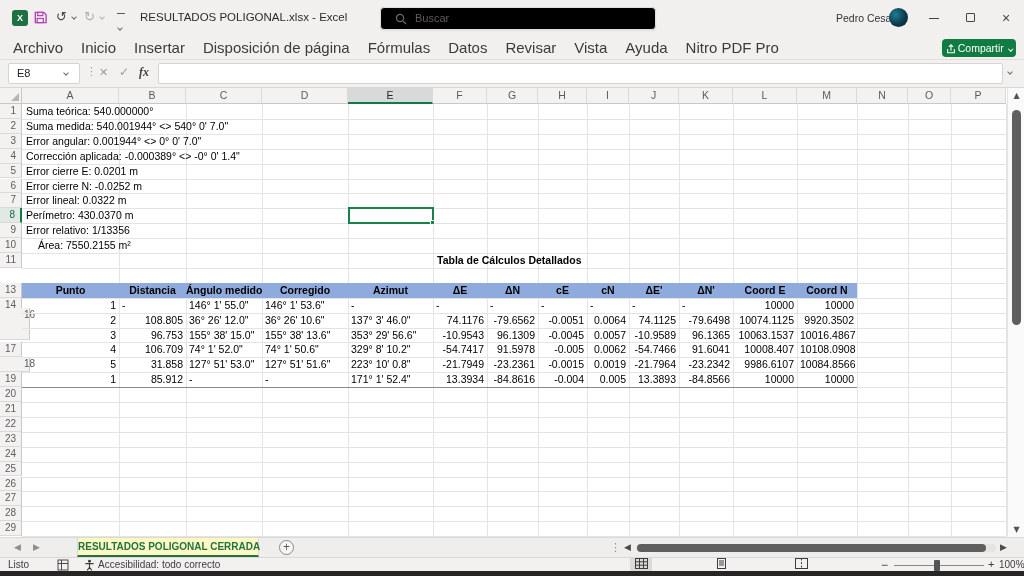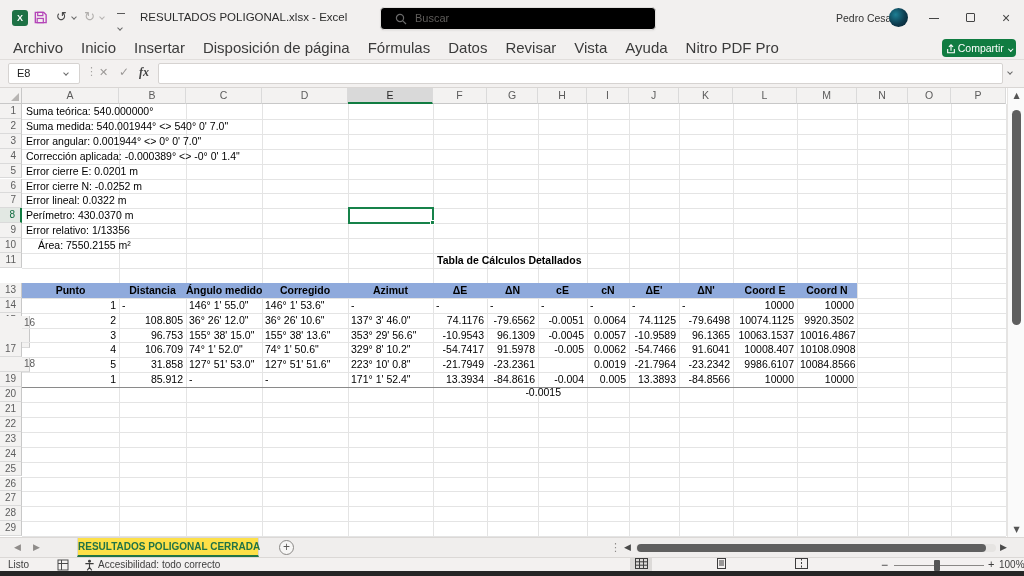--- a/index.html
+++ b/index.html
@@ -67,21 +67,21 @@
   #sel-cell .handle { position:absolute; right:-3px; bottom:-3px; width:5px; height:5px; background:#17824a; border:1px solid #fff; }
 
   
   #vscroll { position:absolute; left:1007px; top:88px; width:17px; height:449px; background:#fafafa; border-left:1px solid #e6e4e2; }
   #vscroll .arr { position:absolute; left:0; width:17px; text-align:center; font-size:8px; color:#555; }
   #vthumb { position:absolute; left:4px; top:22px; width:9px; height:215px; background:#5f5f5f; border-radius:5px; }
 
   
   #sheetbar { position:absolute; left:0; top:537px; width:1024px; height:20px; background:#f0eeed; border-top:1px solid #dbd8d6; }
   .nav-arr { position:absolute; top:4px; font-size:9px; color:#8f8c8a; }
-  #sheet-tab { position:absolute; left:77px; top:0; width:182px; height:19px; background:#fde047; border-left:1px solid #dbd8d6; border-right:1px solid #dbd8d6; border-bottom:2px solid #217346; color:#217346; font-weight:bold; font-size:10px; text-align:center; line-height:18px; white-space:nowrap; }
+  #sheet-tab { position:absolute; left:77px; top:0; width:182px; height:19px; background:#fef9c3; border-left:1px solid #dbd8d6; border-right:1px solid #dbd8d6; border-bottom:2px solid #217346; color:#217346; font-weight:bold; font-size:10px; text-align:center; line-height:18px; white-space:nowrap; }
   #add-sheet { position:absolute; left:279px; top:2px; width:15px; height:15px; border:1px solid #8a8886; border-radius:50%; color:#5c5a58; font-size:12px; line-height:13px; text-align:center; background:#f7f6f5; }
   #tab-dots { position:absolute; left:610px; top:3px; color:#8f8c8a; font-size:11px; }
   #hs-left { left:624px; } #hs-right { left:1000px; }
   #htrack { position:absolute; left:636px; top:6px; width:360px; height:8px; background:#e6e4e2; border-radius:4px; }
   #hthumb { position:absolute; left:1px; top:0; width:349px; height:8px; background:#5f5f5f; border-radius:4px; }
 
   
   #statusbar { position:absolute; left:0; top:557px; width:1024px; height:14px; background:#f3f1f0; border-top:1px solid #dbd8d6; font-size:10px; color:#3d3d3d; }
   #status-mode { position:absolute; left:8px; top:1px; }
   #macro-icon { position:absolute; left:57px; top:1px; }
@@ -177,21 +177,21 @@
       <div class="rowh" style="top: 178.5px; height: 14.9px; line-height: 14.9px;">6</div>
       <div class="rowh" style="top: 193.4px; height: 14.9px; line-height: 14.9px;">7</div>
       <div class="rowh sel" style="top: 208.3px; height: 14.9px; line-height: 14.9px;">8</div>
       <div class="rowh" style="top: 223.2px; height: 14.9px; line-height: 14.9px;">9</div>
       <div class="rowh" style="top: 238.1px; height: 14.9px; line-height: 14.9px;">10</div>
       <div class="rowh" style="top: 253px; height: 14.9px; line-height: 14.9px;">11</div>
       <div class="rowh" style="top: 267.9px; height: 14.9px; line-height: 14.9px; margin-top: 20px;">12</div>
       <div class="rowh" style="top: 282.8px; height: 14.9px; line-height: 14.9px;">13</div>
       <div class="rowh" style="top: 297.7px; height: 14.9px; line-height: 14.9px;">14</div>
       <div class="rowh" style="top: 312.6px; height: 14.9px; line-height: 14.9px;">15</div>
-      <div class="rowh" style="top: 316px; height: 32px; line-height: 14.9px; padding-left: 24px;">16</div>
+      <div class="rowh" style="top: 308px; height: 32px; line-height: 14.9px; padding-left: 24px;">16</div>
       <div class="rowh" style="top: 342.4px; height: 14.9px; line-height: 14.9px;">17</div>
       <div class="rowh" style="top: 357.3px; height: 14.9px; line-height: 14.9px; padding-left: 24px;">18</div>
       <div class="rowh" style="top: 372.2px; height: 14.9px; line-height: 14.9px;">19</div>
       <div class="rowh" style="top: 387.1px; height: 14.9px; line-height: 14.9px;">20</div>
       <div class="rowh" style="top: 402px; height: 14.9px; line-height: 14.9px;">21</div>
       <div class="rowh" style="top: 416.9px; height: 14.9px; line-height: 14.9px;">22</div>
       <div class="rowh" style="top: 431.8px; height: 14.9px; line-height: 14.9px;">23</div>
       <div class="rowh" style="top: 446.7px; height: 14.9px; line-height: 14.9px;">24</div>
       <div class="rowh" style="top: 461.6px; height: 14.9px; line-height: 14.9px;">25</div>
       <div class="rowh" style="top: 476.5px; height: 14.9px; line-height: 14.9px;">26</div>
@@ -320,21 +320,21 @@
       <div class="cellt num" style="left: 682px; top: 342.4px; width: 48px; height: 14.9px; line-height: 14.9px;">91.6041</div>
       <div class="cellt num" style="left: 736px; top: 342.4px; width: 58px; height: 14.9px; line-height: 14.9px;">10008.407</div>
       <div class="cellt num" style="left: 800px; top: 342.4px; width: 54px; height: 14.9px; line-height: 14.9px;">10108.0908</div>
       <div class="cellt num" style="left: 25px; top: 357.3px; width: 91px; height: 14.9px; line-height: 14.9px;">5</div>
       <div class="cellt num" style="left: 122px; top: 357.3px; width: 61px; height: 14.9px; line-height: 14.9px;">31.858</div>
       <div class="cellt" style="left: 189px; top: 357.3px; width: 70px; height: 14.9px; line-height: 14.9px;">127° 51' 53.0"</div>
       <div class="cellt" style="left: 265px; top: 357.3px; width: 80px; height: 14.9px; line-height: 14.9px;">127° 51' 51.6"</div>
       <div class="cellt" style="left: 351px; top: 357.3px; width: 79px; height: 14.9px; line-height: 14.9px;">223° 10' 0.8"</div>
       <div class="cellt num" style="left: 436px; top: 357.3px; width: 48px; height: 14.9px; line-height: 14.9px;">-21.7949</div>
       <div class="cellt num" style="left: 490px; top: 357.3px; width: 45px; height: 14.9px; line-height: 14.9px;">-23.2361</div>
-      <div class="cellt num" style="left: 518px; top: 357.3px; width: 43px; height: 14.9px; line-height: 14.9px; margin-top: 28px;">-0.0015</div>
+      <div class="cellt num" style="left: 541px; top: 357.3px; width: 43px; height: 14.9px; line-height: 14.9px;">-0.0015</div>
       <div class="cellt num" style="left: 590px; top: 357.3px; width: 36px; height: 14.9px; line-height: 14.9px;">0.0019</div>
       <div class="cellt num" style="left: 632px; top: 357.3px; width: 44px; height: 14.9px; line-height: 14.9px;">-21.7964</div>
       <div class="cellt num" style="left: 682px; top: 357.3px; width: 48px; height: 14.9px; line-height: 14.9px;">-23.2342</div>
       <div class="cellt num" style="left: 736px; top: 357.3px; width: 58px; height: 14.9px; line-height: 14.9px;">9986.6107</div>
       <div class="cellt num" style="left: 800px; top: 357.3px; width: 54px; height: 14.9px; line-height: 14.9px;">10084.8566</div>
       <div class="cellt num" style="left: 25px; top: 372.2px; width: 91px; height: 14.9px; line-height: 14.9px;">1</div>
       <div class="cellt num" style="left: 122px; top: 372.2px; width: 61px; height: 14.9px; line-height: 14.9px;">85.912</div>
       <div class="cellt" style="left: 189px; top: 372.2px; width: 70px; height: 14.9px; line-height: 14.9px;">-</div>
       <div class="cellt" style="left: 265px; top: 372.2px; width: 80px; height: 14.9px; line-height: 14.9px;">-</div>
       <div class="cellt" style="left: 351px; top: 372.2px; width: 79px; height: 14.9px; line-height: 14.9px;">171° 1' 52.4"</div>

